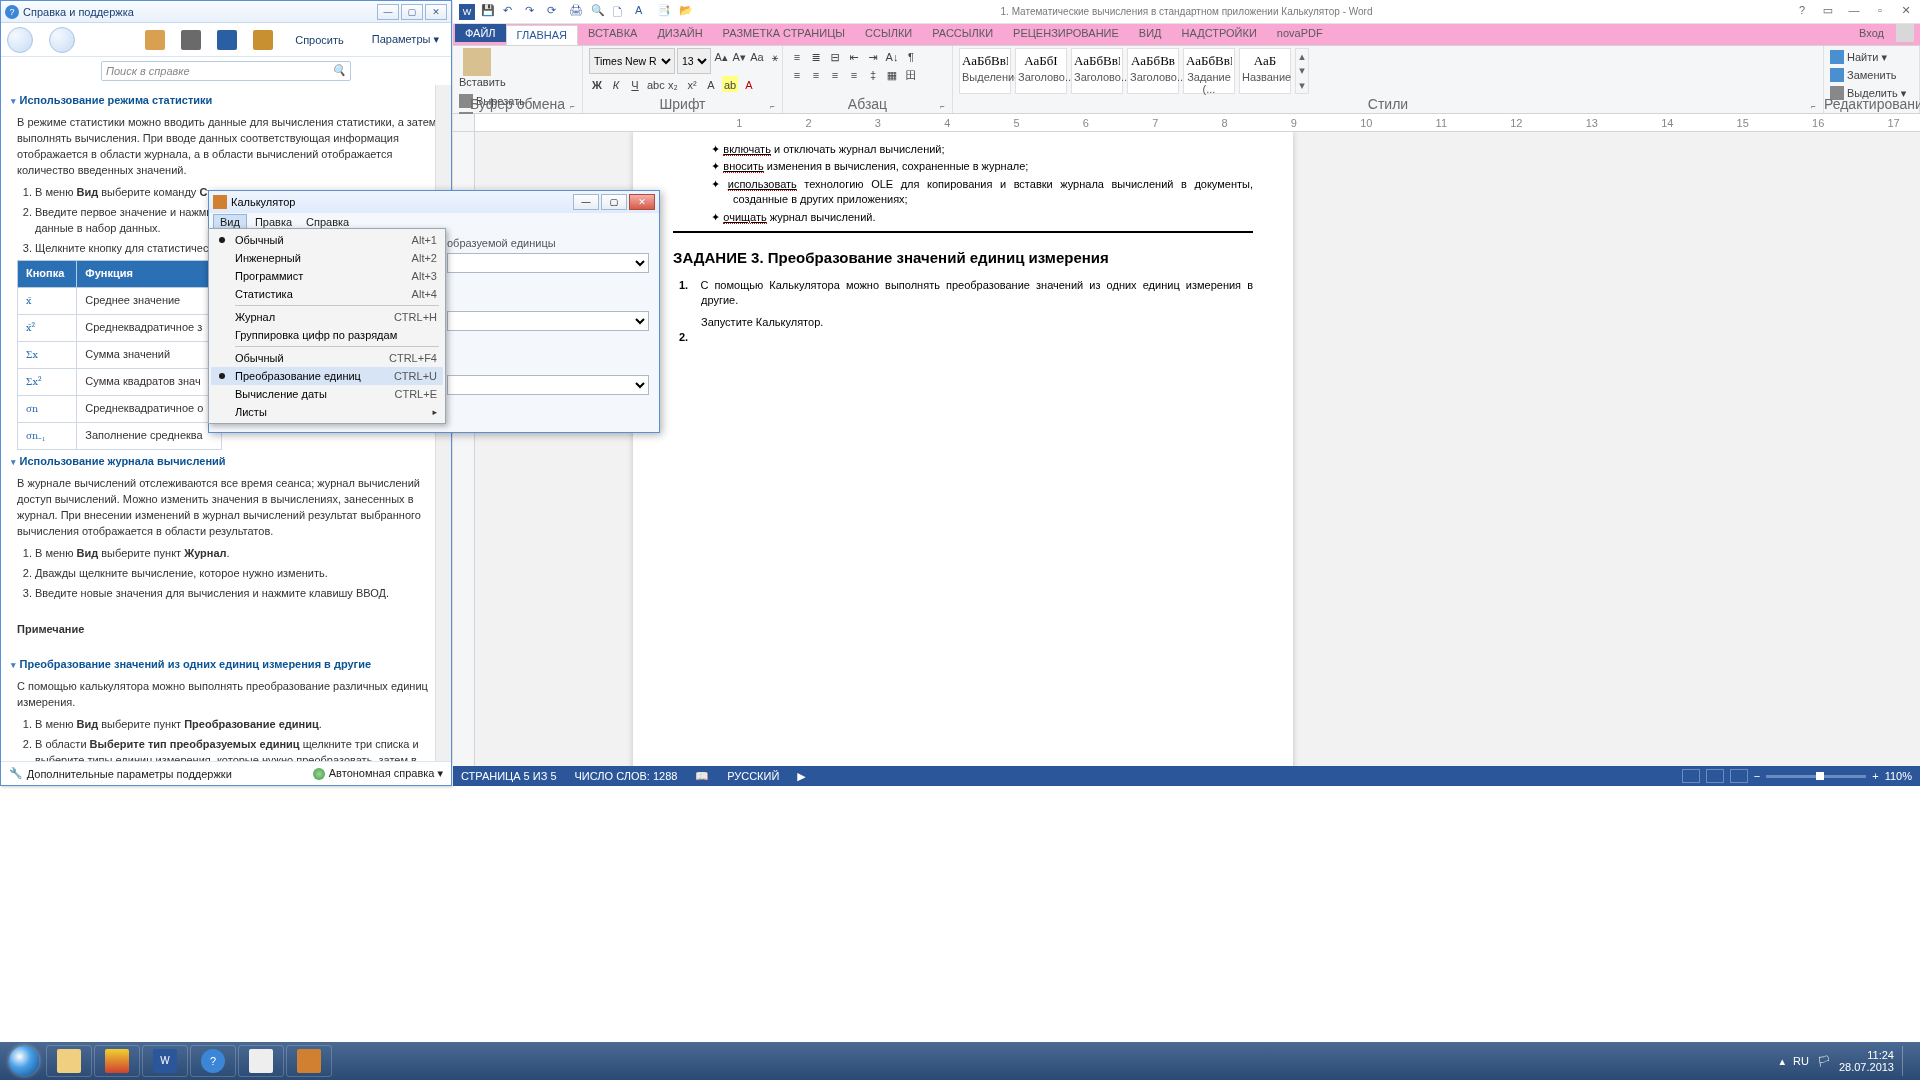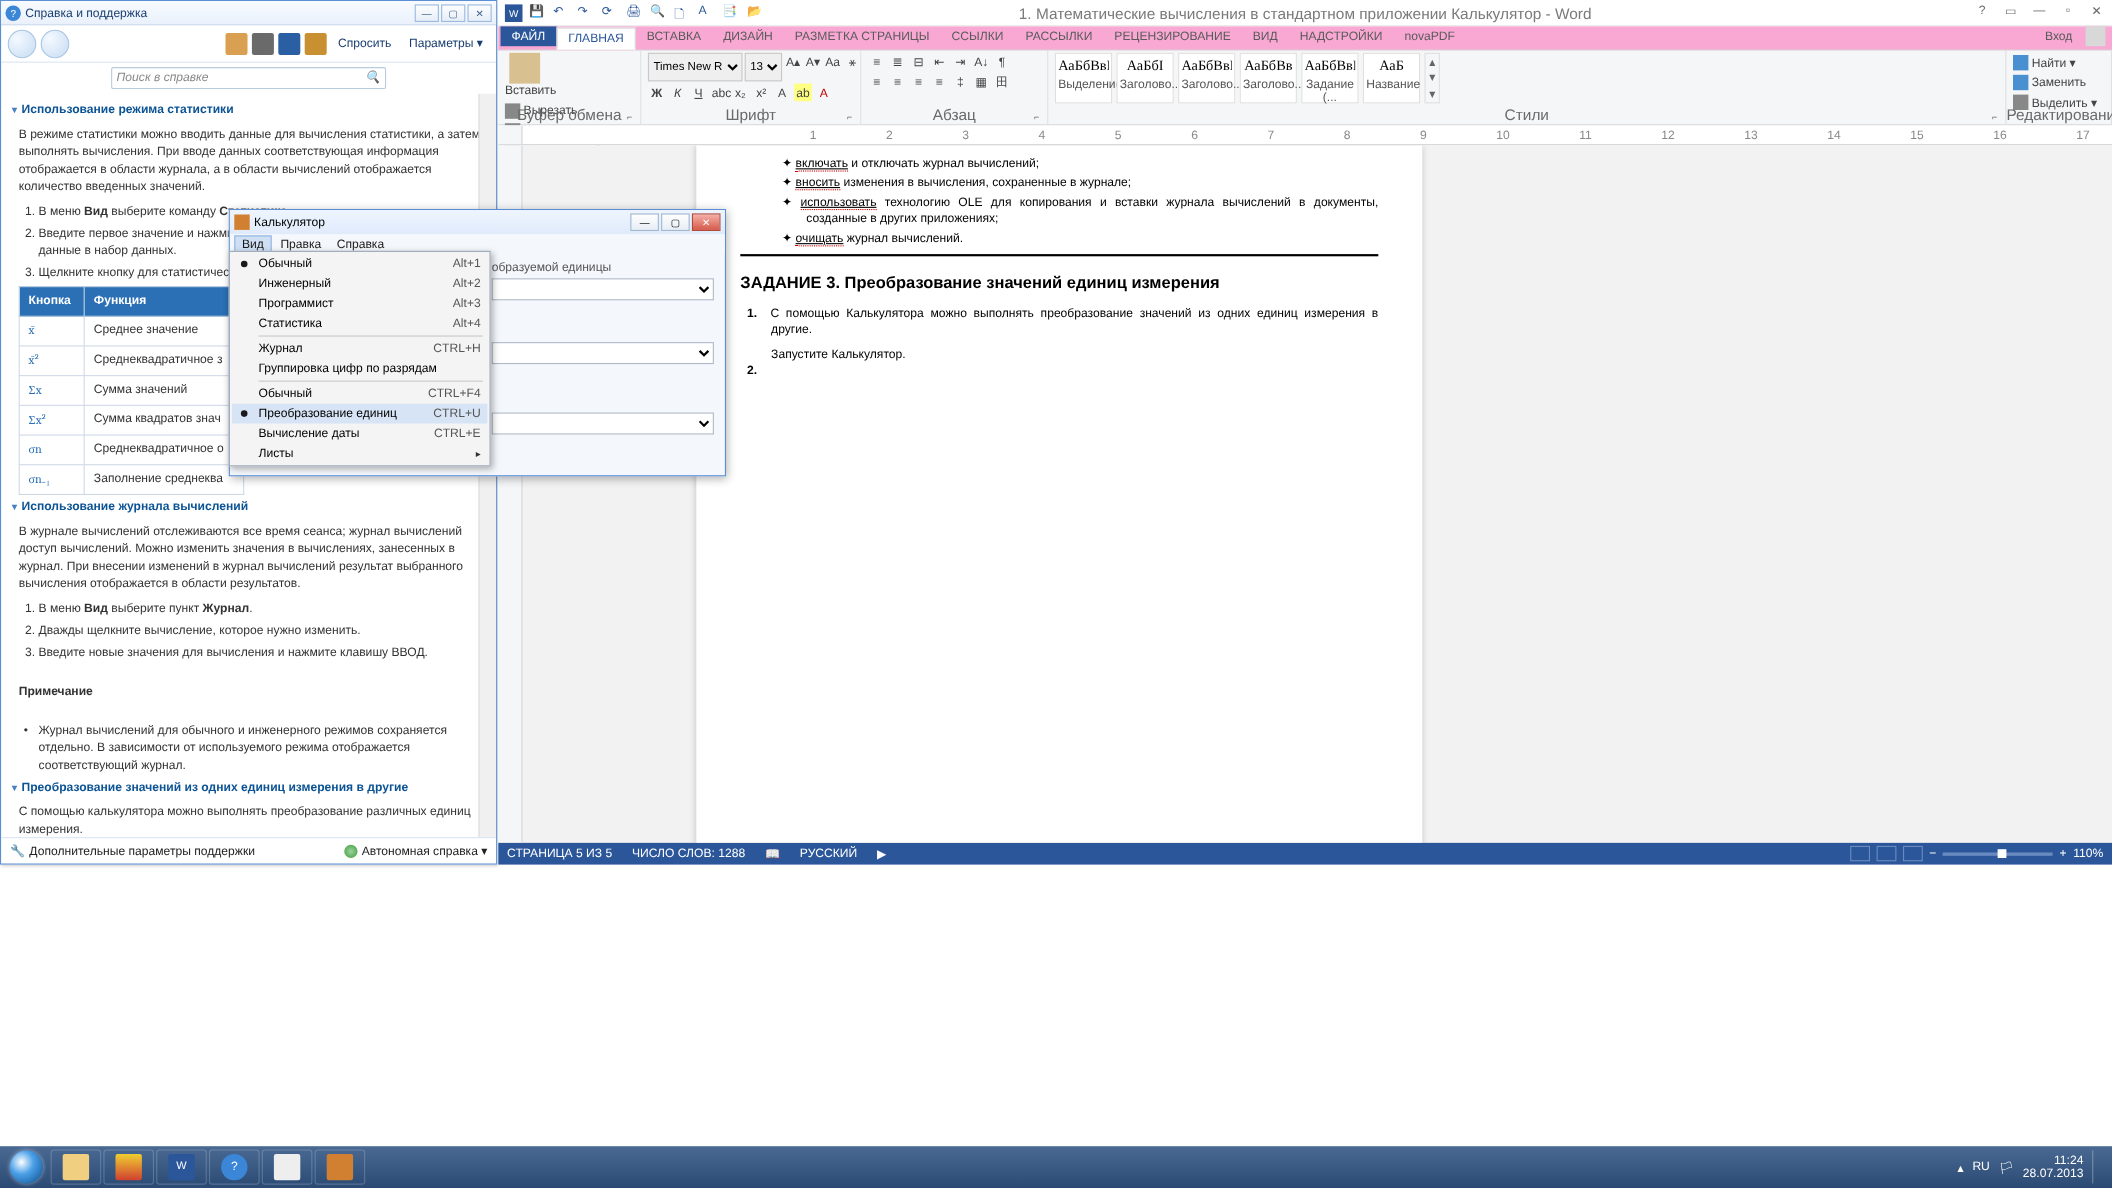--- a/index.html
+++ b/index.html
@@ -4,21 +4,21 @@
 <style>
 *{margin:0;padding:0;box-sizing:border-box;font-family:"Segoe UI",Tahoma,sans-serif;font-size:11px}
 body{width:1920px;height:1080px;background:#fff;position:relative;overflow:hidden}
 
 
 .help-window{position:absolute;left:0;top:0;width:452px;height:786px;background:#fff;border:1px solid #5a8fd6;box-shadow:1px 1px 3px rgba(0,0,0,.2)}
 .help-titlebar{height:22px;background:linear-gradient(#f8fbff,#e9f1fb);display:flex;align-items:center;padding:0 4px;border-bottom:1px solid #c8d8ec}
 .help-titlebar .icon{width:14px;height:14px;border-radius:50%;background:#3b86d6;color:#fff;text-align:center;line-height:14px;font-size:9px;margin-right:4px}
 .help-titlebar .title{flex:1;color:#1a3e6f}
 .help-titlebar .wbtn{width:22px;height:16px;border:1px solid #9bb9dc;background:linear-gradient(#fdfdfd,#e7eef8);margin-left:2px;font-size:9px;text-align:center;line-height:14px;color:#3a5f8e}
-.help-toolbar{height:34px;display:flex;align-items:center;padding:0 6px;gap:4px;border-bottom:1px solid #dbe6f3}
+.help-toolbar{height:34px;display:flex;align-items:center;padding:0 6px;gap:16px;border-bottom:1px solid #dbe6f3}
 .help-toolbar .nav{width:26px;height:26px;border-radius:50%;background:radial-gradient(circle at 30% 30%,#f4f9ff,#c7dcf3);border:1px solid #a8c4e3}
 .help-toolbar .sp{flex:1}
 .help-toolbar .tbico{width:20px;height:20px;background:#d8a050;border-radius:2px}
 .help-toolbar .tbico.pr{background:#6a6a6a}
 .help-toolbar .tbico.bk{background:#2b5fa3}
 .help-toolbar .tbico.pe{background:#c89030}
 .help-toolbar .tlnk{color:#1a3e6f;padding:2px 6px}
 .help-search{height:28px;display:flex;align-items:center;justify-content:center}
 .help-search .box{width:250px;height:20px;border:1px solid #b8cce0;border-radius:2px;display:flex;align-items:center;padding:0 4px;color:#888;font-style:italic}
 .help-search .mag{width:14px;height:14px;margin-left:auto;color:#1a6fd6}
@@ -58,21 +58,21 @@
 .calc-menu .row.sel{background:#d6e4f5}
 .calc-menu .row .dot{position:absolute;left:8px;width:6px;height:6px;border-radius:50%;background:#1a1a1a}
 .calc-menu .row .sc{margin-left:auto;color:#555}
 .calc-menu .sep{height:1px;background:#c8c8c8;margin:2px 4px 2px 24px}
 .calc-menu .arr::after{content:"▸";position:absolute;right:6px;color:#333;font-size:9px}
 
 
 .word{position:absolute;left:453px;top:0;right:0;height:786px;background:#fff;display:flex;flex-direction:column}
 .word-qat{height:24px;background:#fff;display:flex;align-items:center;padding:0 6px;gap:6px;border-bottom:1px solid #e3e3e3}
 .word-qat .qb{width:16px;height:16px;color:#2b579a}
-.word-qat .doctitle{position:absolute;left:50%;transform:translateX(-50%);color:#7a7a7a;font-size:14px}
+.word-qat .doctitle{position:absolute;left:50%;transform:translateX(-50%);color:#7a7a7a;font-size:10px}
 .word-qat .wr{margin-left:auto;display:flex;align-items:center;gap:10px;color:#6a6a6a}
 .word-qat .wb2{width:16px;height:16px;color:#6a6a6a;text-align:center}
 .word-tabs{height:22px;background:#f9a8d4;display:flex;align-items:flex-start;padding:0 2px;border-bottom:1px solid #d4d4d4}
 .word-tabs .tab{padding:3px 10px;color:#5a5a5a;font-size:11px}
 .word-tabs .tab.file{background:#2b579a;color:#fff}
 .word-tabs .tab.act{background:#fff;border:1px solid #d4d4d4;border-bottom:1px solid #fff;color:#2b579a;position:relative;top:1px}
 .word-tabs .login{margin-left:auto;padding:3px 8px;color:#5a5a5a}
 .word-tabs .av{width:18px;height:18px;background:#d8d8d8;margin:0 4px}
 
 .ribbon{height:68px;background:#f5f6f7;border-bottom:1px solid #d4d4d4;display:flex}
@@ -194,23 +194,20 @@
       </table>
 
     <div class="h-head">Использование журнала вычислений</div>
     <div class="para">В журнале вычислений отслеживаются все    время сеанса; журнал вычислений доступ    вычислений. Можно изменить значения в вычислениях, занесенных в журнал. При внесении изменений в журнал вычислений результат выбранного вычисления отображается в области результатов.</div>
     <ol class="ol">
       <li><span>В меню </span><b>Вид</b><span> выберите пункт </span><b>Журнал</b><span>.</span></li>
       <li>Дважды щелкните вычисление, которое нужно изменить.</li>
       <li>Введите новые значения для вычисления и нажмите клавишу ВВОД.</li>
     </ol>
     <div class="note">Примечание</div>
-    <ul class="ol" style="list-style:disc">
-        <li>Журнал вычислений для обычного и инженерного режимов сохраняется отдельно. В зависимости от используемого режима отображается соответствующий журнал.</li>
-      </ul>
 
     <div class="h-head">Преобразование значений из одних единиц измерения в другие</div>
     <div class="para">С помощью калькулятора можно выполнять преобразование различных единиц измерения.</div>
     <ol class="ol">
       <li><span>В меню </span><b>Вид</b><span> выберите пункт </span><b>Преобразование единиц</b><span>.</span></li>
       <li><span>В области </span><b>Выберите тип преобразуемых единиц</b><span> щелкните три списка и выберите типы единиц измерения, которые нужно преобразовать, затем в поле </span></li>
     </ol>
 
   </div>
   <div class="help-footer">

